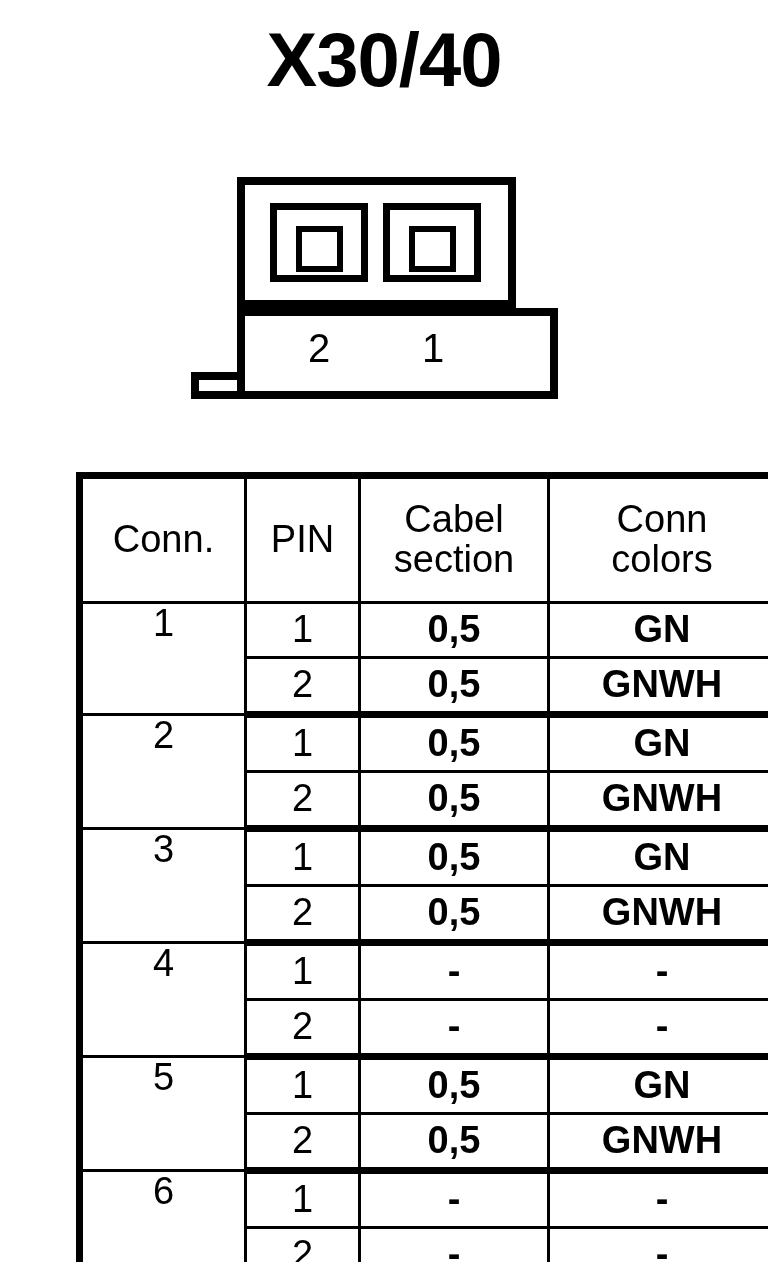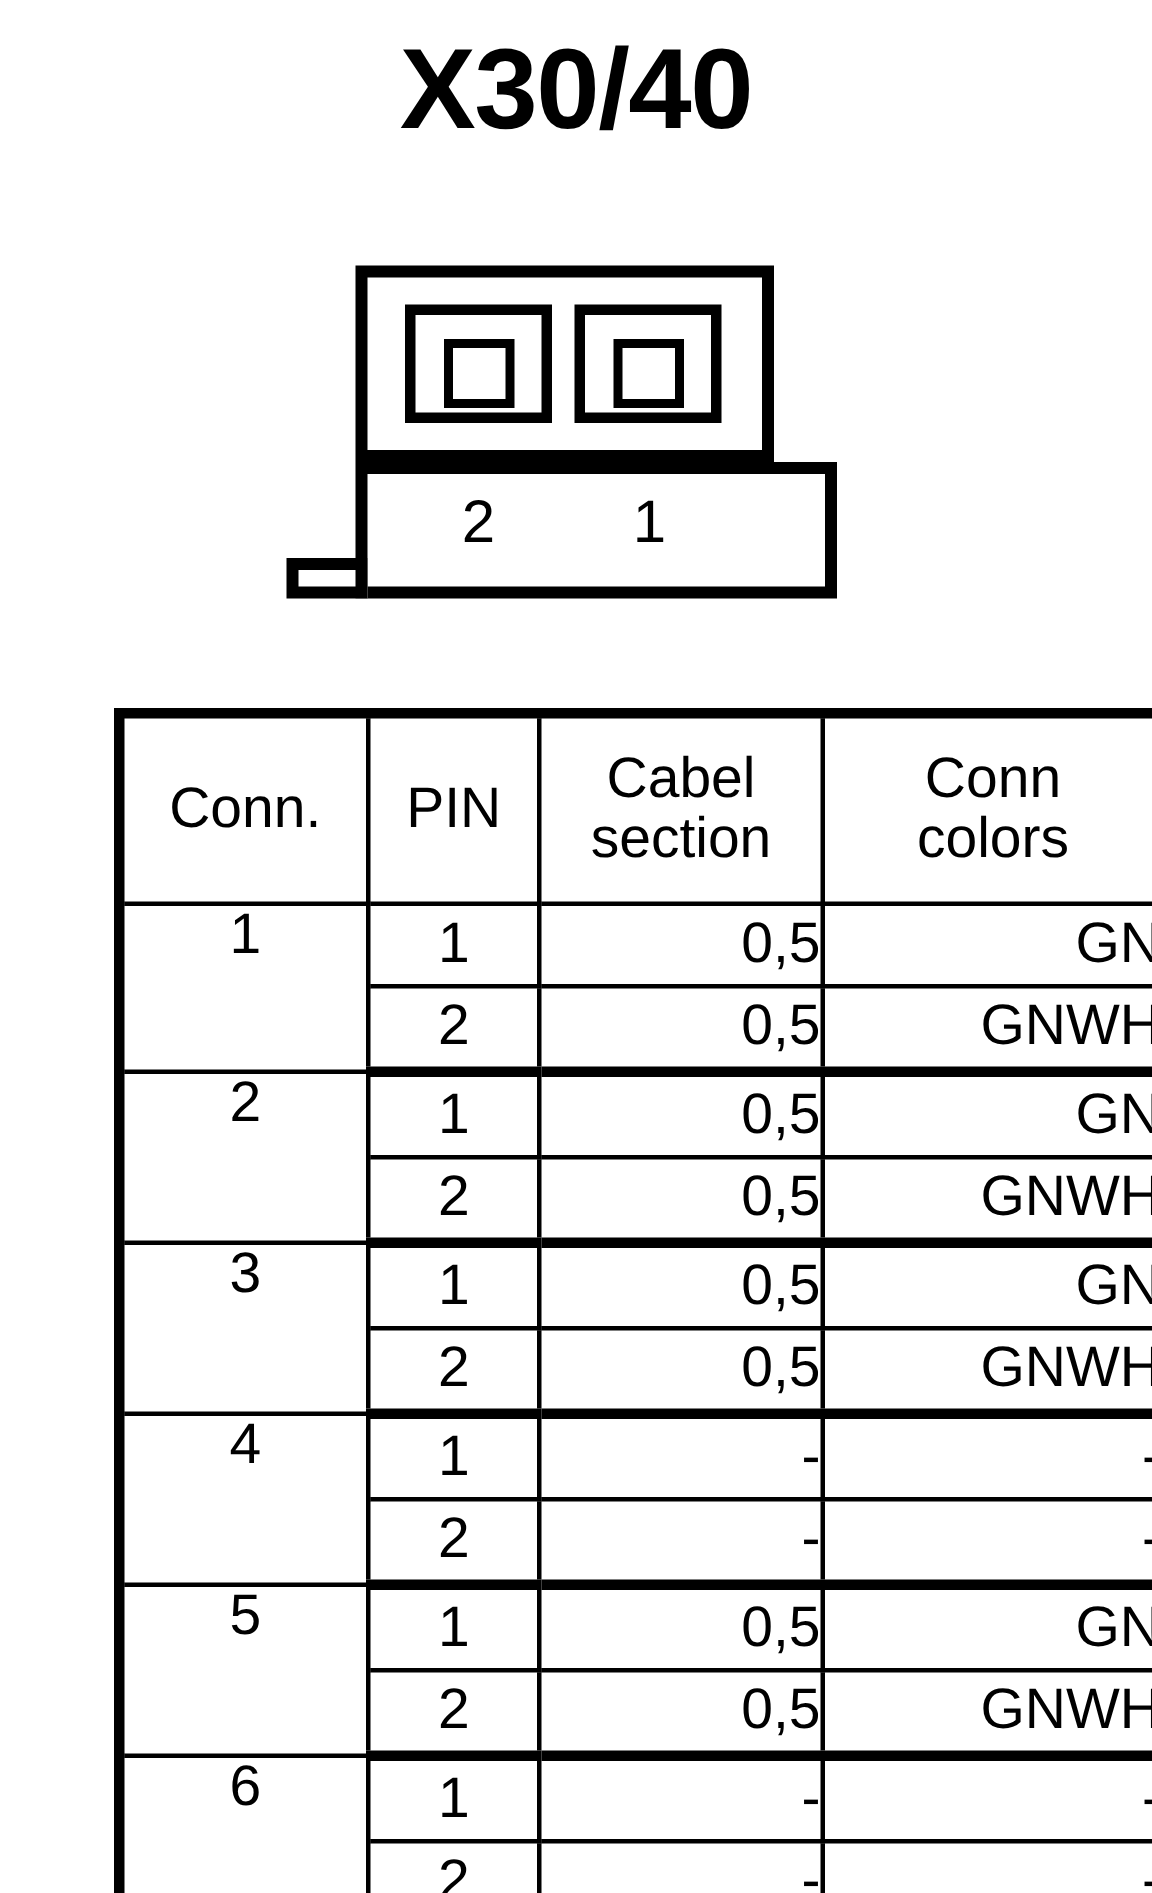--- a/index.html
+++ b/index.html
@@ -161,23 +161,24 @@
     border-bottom-width: 7px;
   }
   td.cell-pin {
     height: 52px;
     text-align: center;
     vertical-align: middle;
   }
   td.cell-cross,
   td.cell-color {
     height: 52px;
-    text-align: right;
+    text-align: center;
     vertical-align: middle;
     padding-left: 7px;
+    font-weight: bold;
   }
   .hdr-line { display: block; }
 </style>
 </head>
 <body>
 
 <div id="page-title">X30/40</div>
 
 <div id="connector-drawing">
 

